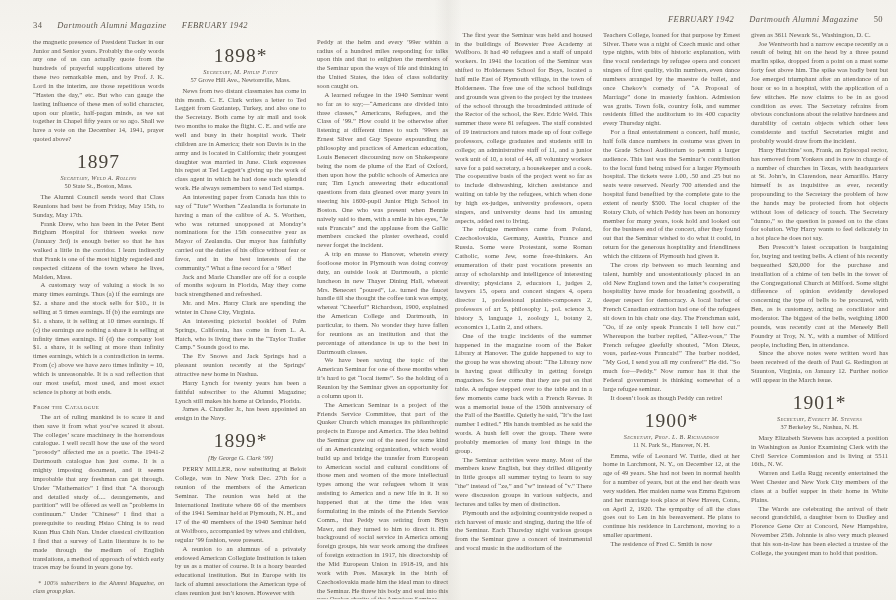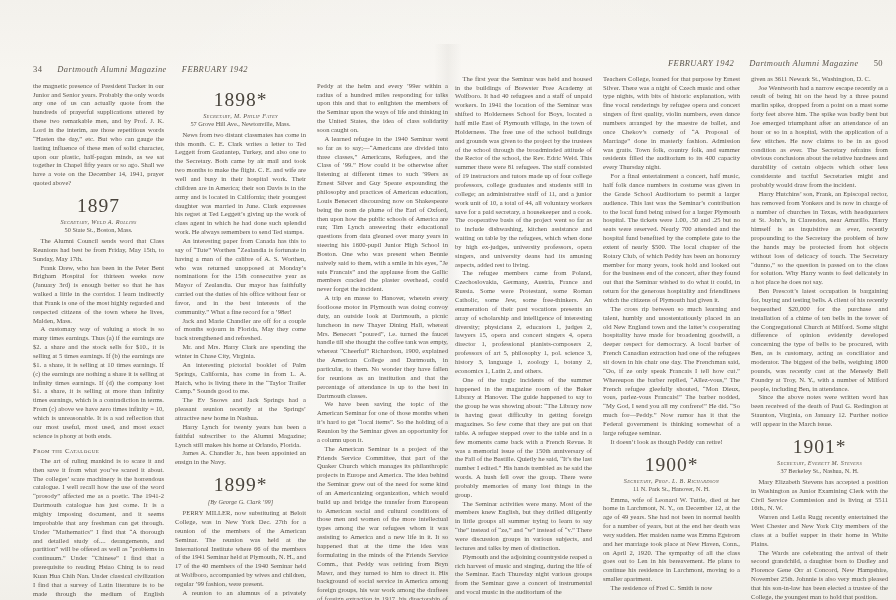--- a/index.html
+++ b/index.html
@@ -5,21 +5,21 @@
   html,body{margin:0;padding:0;}
   body{
     width:896px;height:600px;overflow:hidden;position:relative;
     background:#f6f4ef;
     background-image:
       radial-gradient(ellipse at 50% 40%, rgba(255,255,255,.5) 0%, rgba(0,0,0,0) 60%),
       linear-gradient(to bottom, #f3f1ec 0%, #f7f5f0 12%, #f7f5f0 88%, #f1efe9 100%);
     font-family:"Liberation Serif", serif;
     color:#58524a;
   }
-  .spread{position:relative;width:896px;height:425px;margin-top:44px;}
+  .spread{position:relative;width:896px;height:425px;}
   .page{position:absolute;top:0;height:600px;width:448px;}
   .page-left{left:0;}
   .page-right{left:448px;}
   .gutter{
     position:absolute;left:434px;top:0;width:28px;height:600px;
     background:linear-gradient(to right, rgba(60,55,45,0) 0%, rgba(60,55,45,.05) 50%, rgba(60,55,45,0) 100%);
     pointer-events:none;
   }
   
   .runhead{

